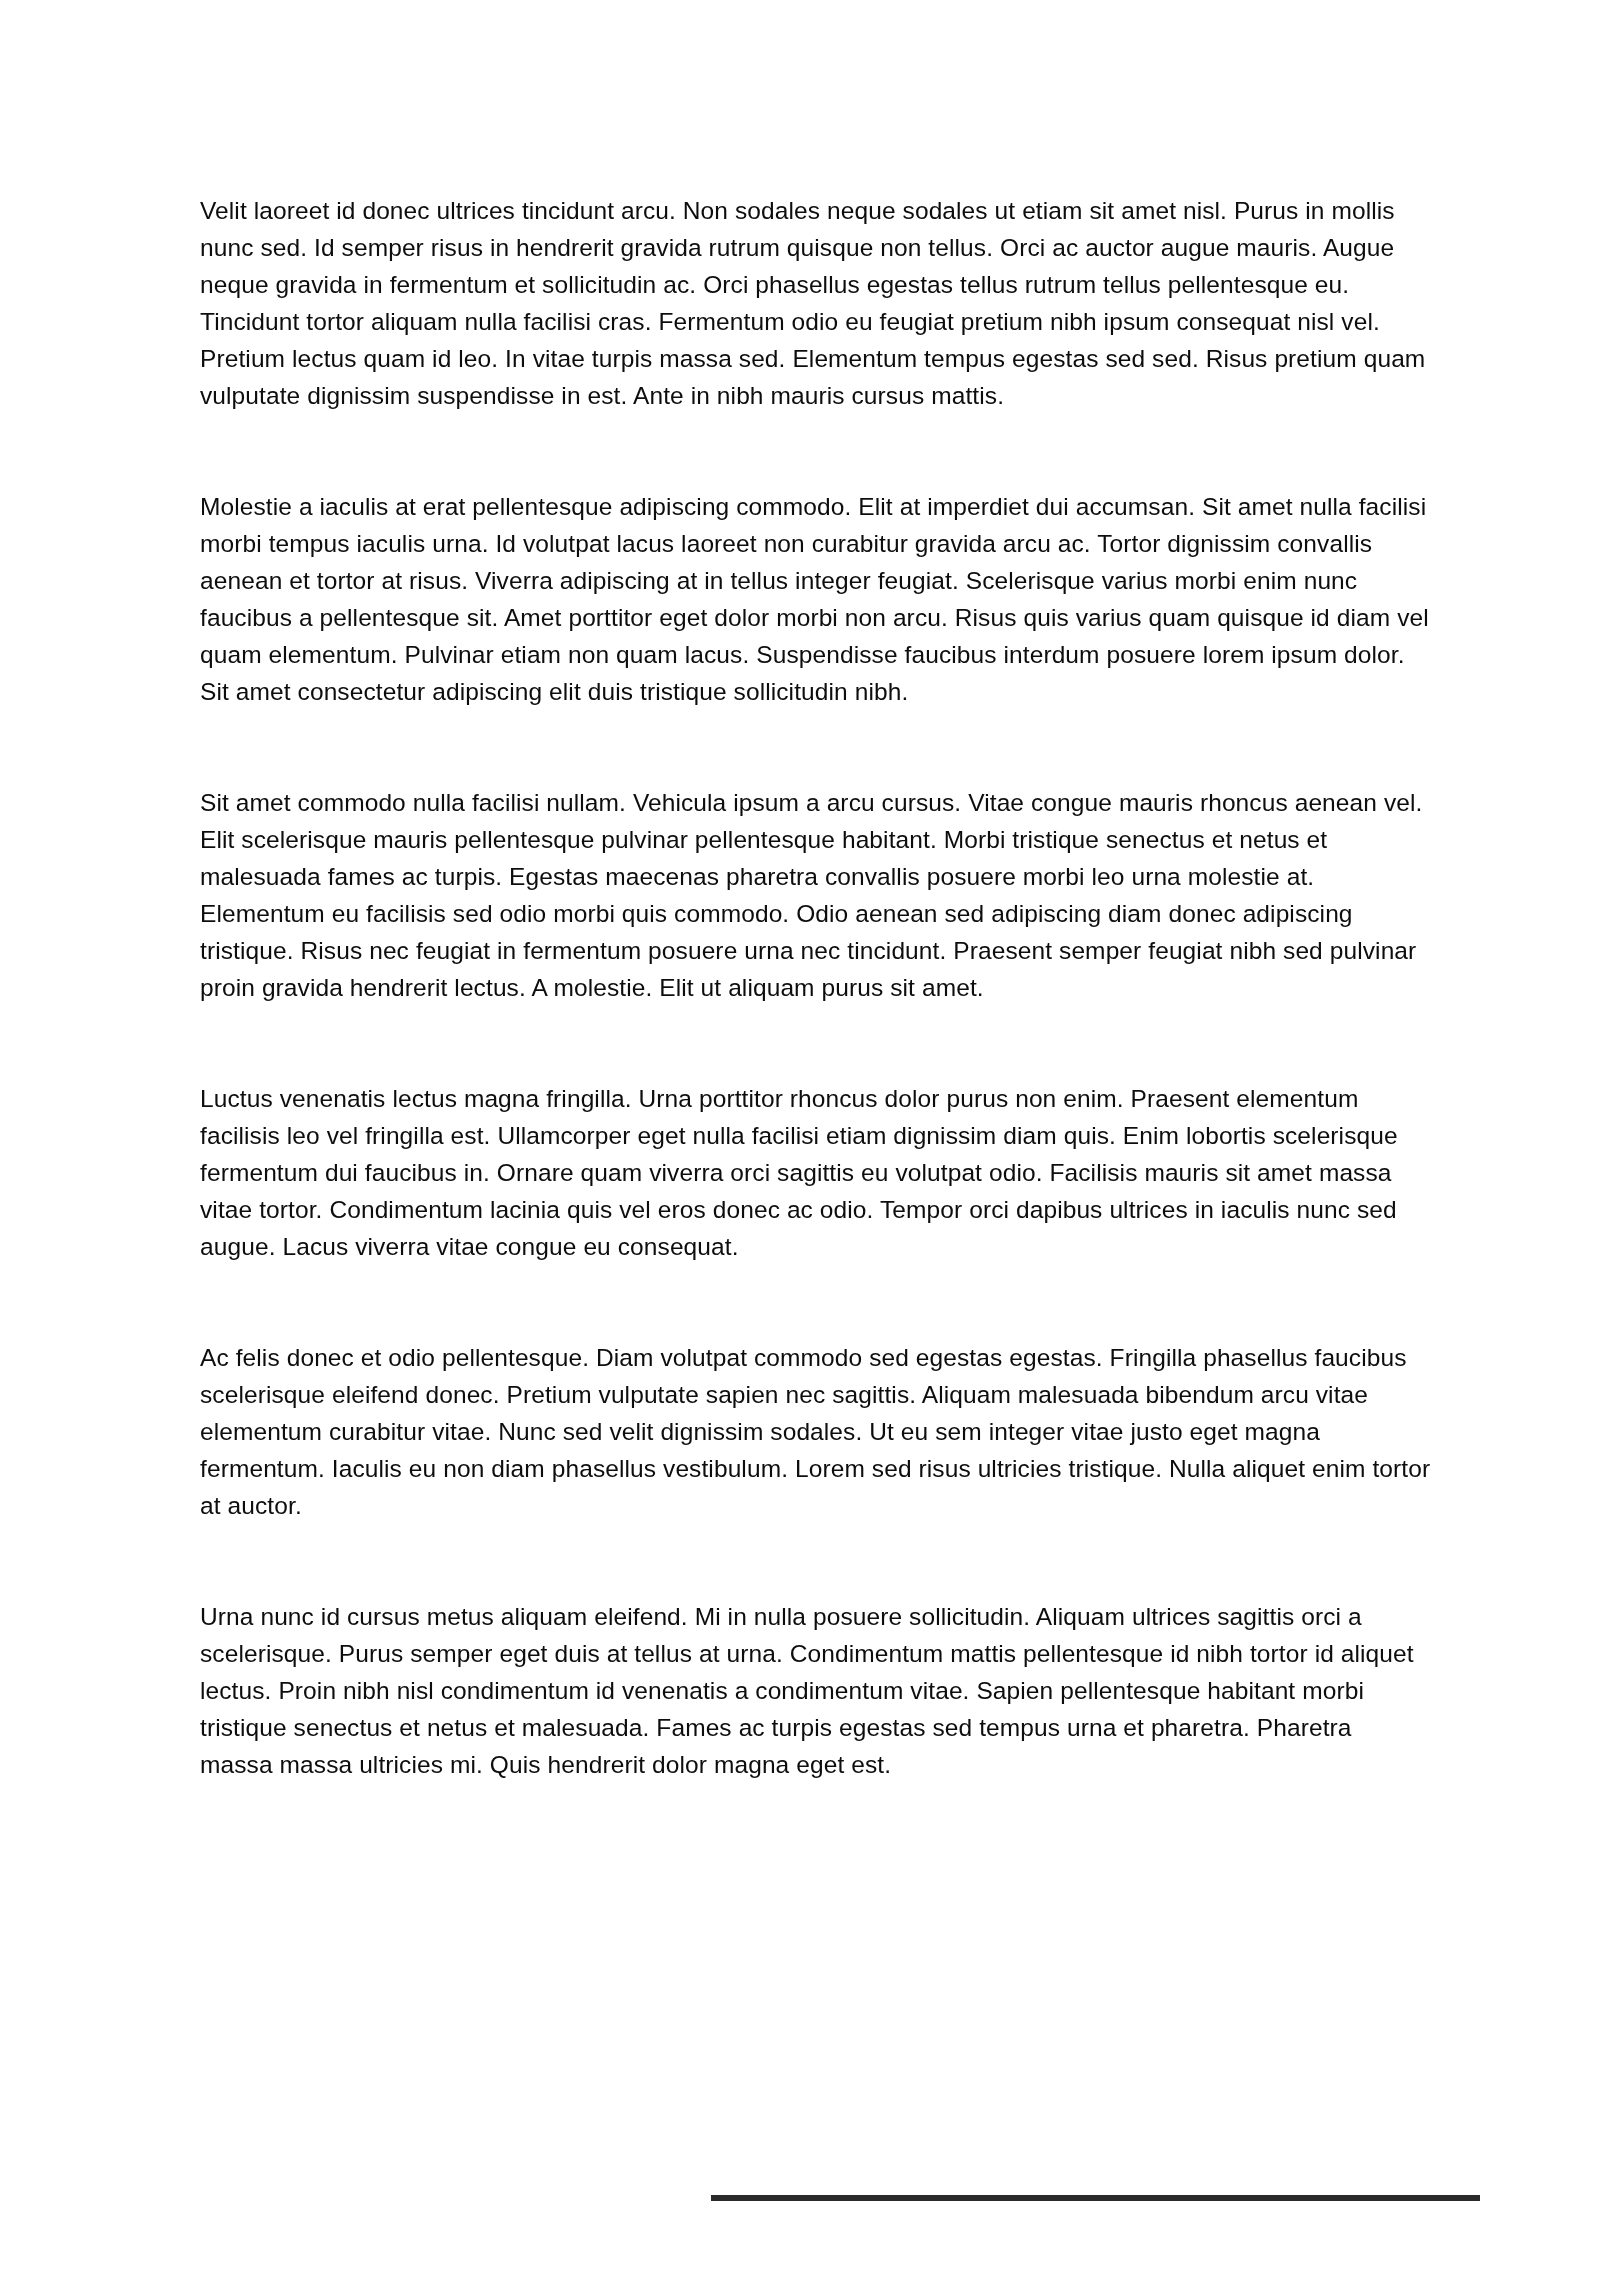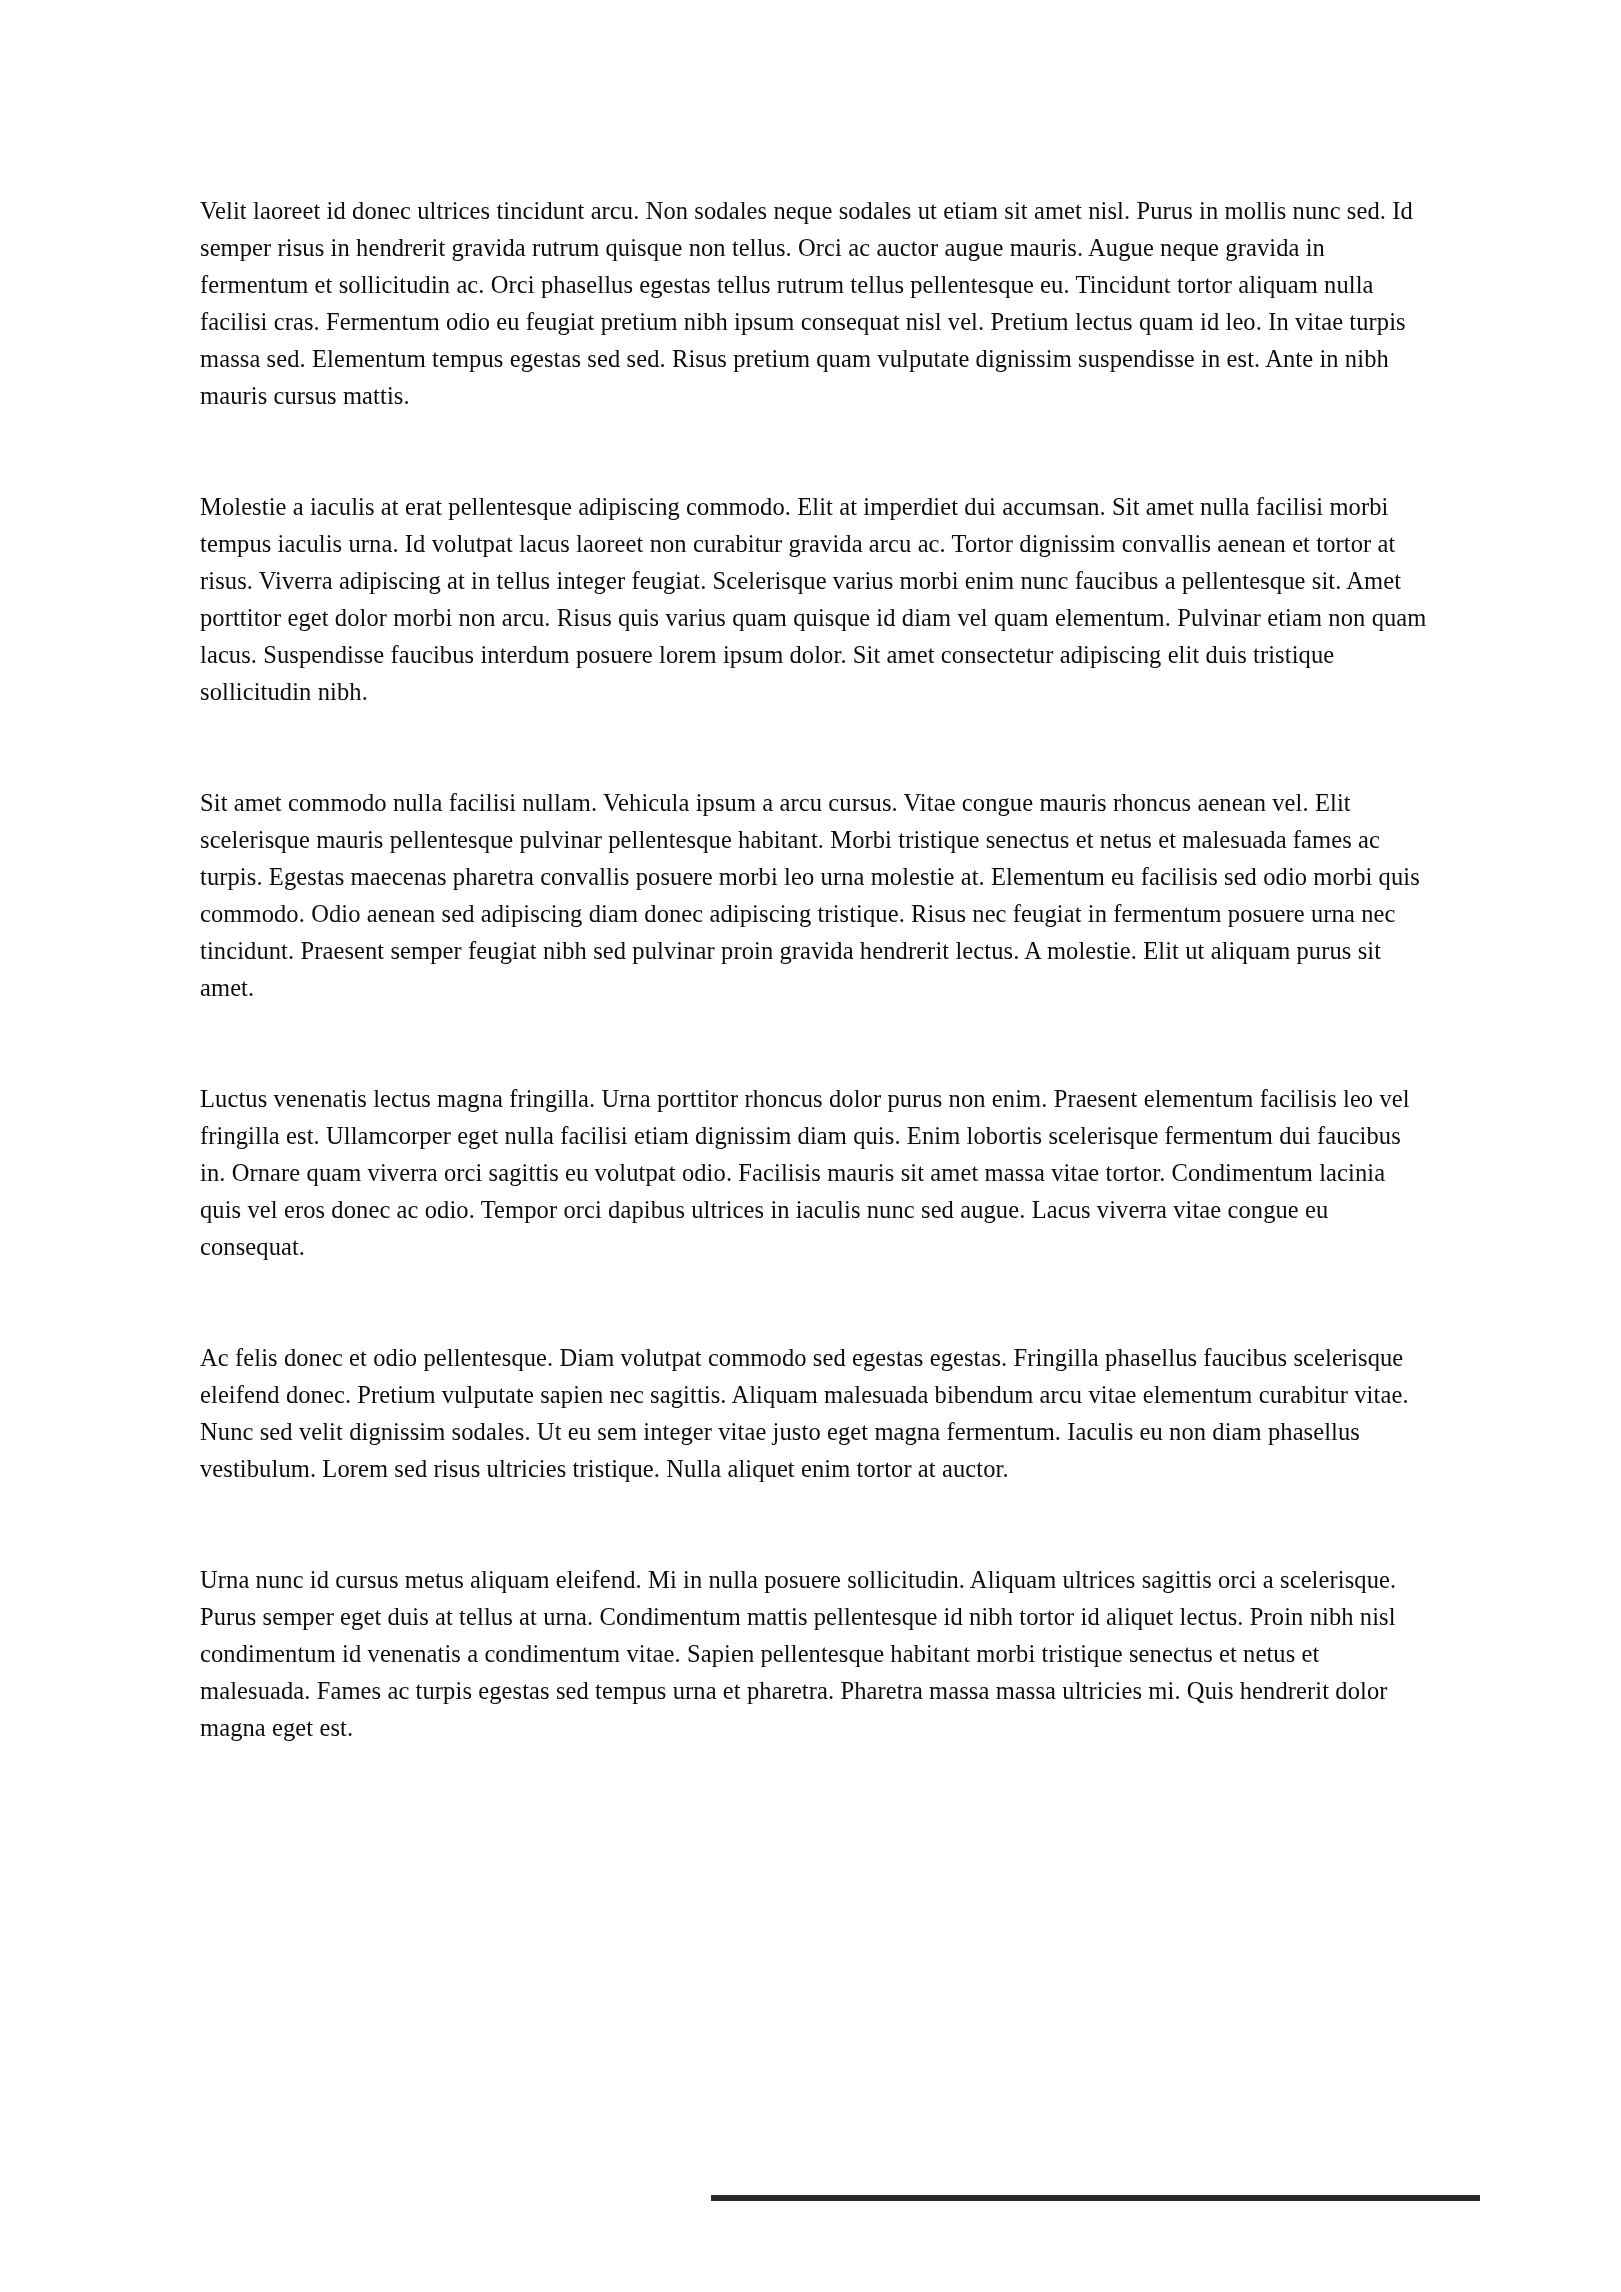--- a/index.html
+++ b/index.html
@@ -6,21 +6,21 @@
     margin: 0;
     padding: 0;
     background: #ffffff;
   }
   .page {
     position: relative;
     width: 1621px;
     height: 2201px;
     background: #ffffff;
     overflow: hidden;
-    font-family: Liberation Serif, serif;
+    font-family: Liberation Sans, sans-serif;
   }
   .content {
     position: absolute;
     top: 192px;
     left: 200px;
     width: 1231px;
     color: #0d0d0d;
     font-size: 24.5px;
     line-height: 37px;
     text-align: left;

